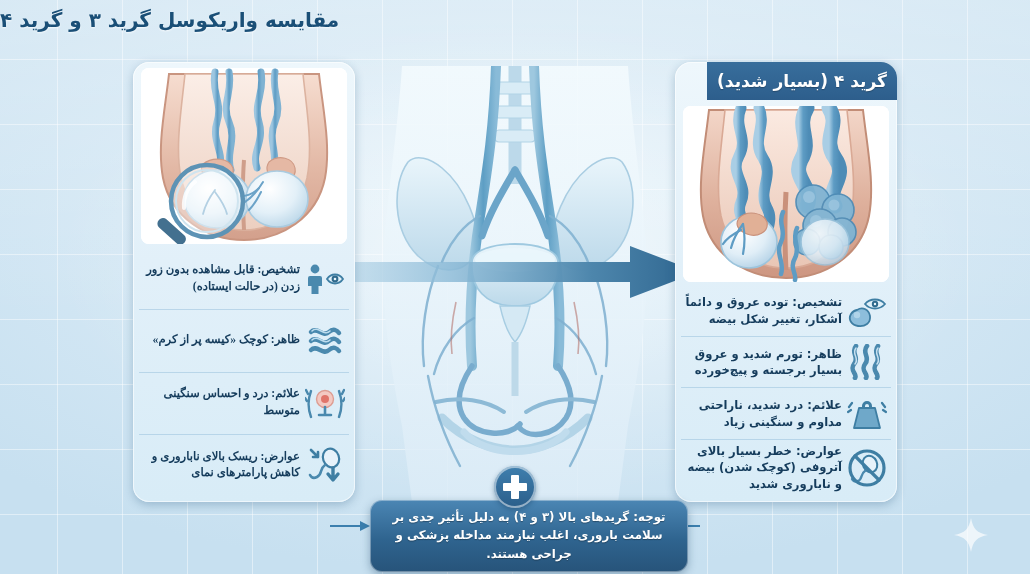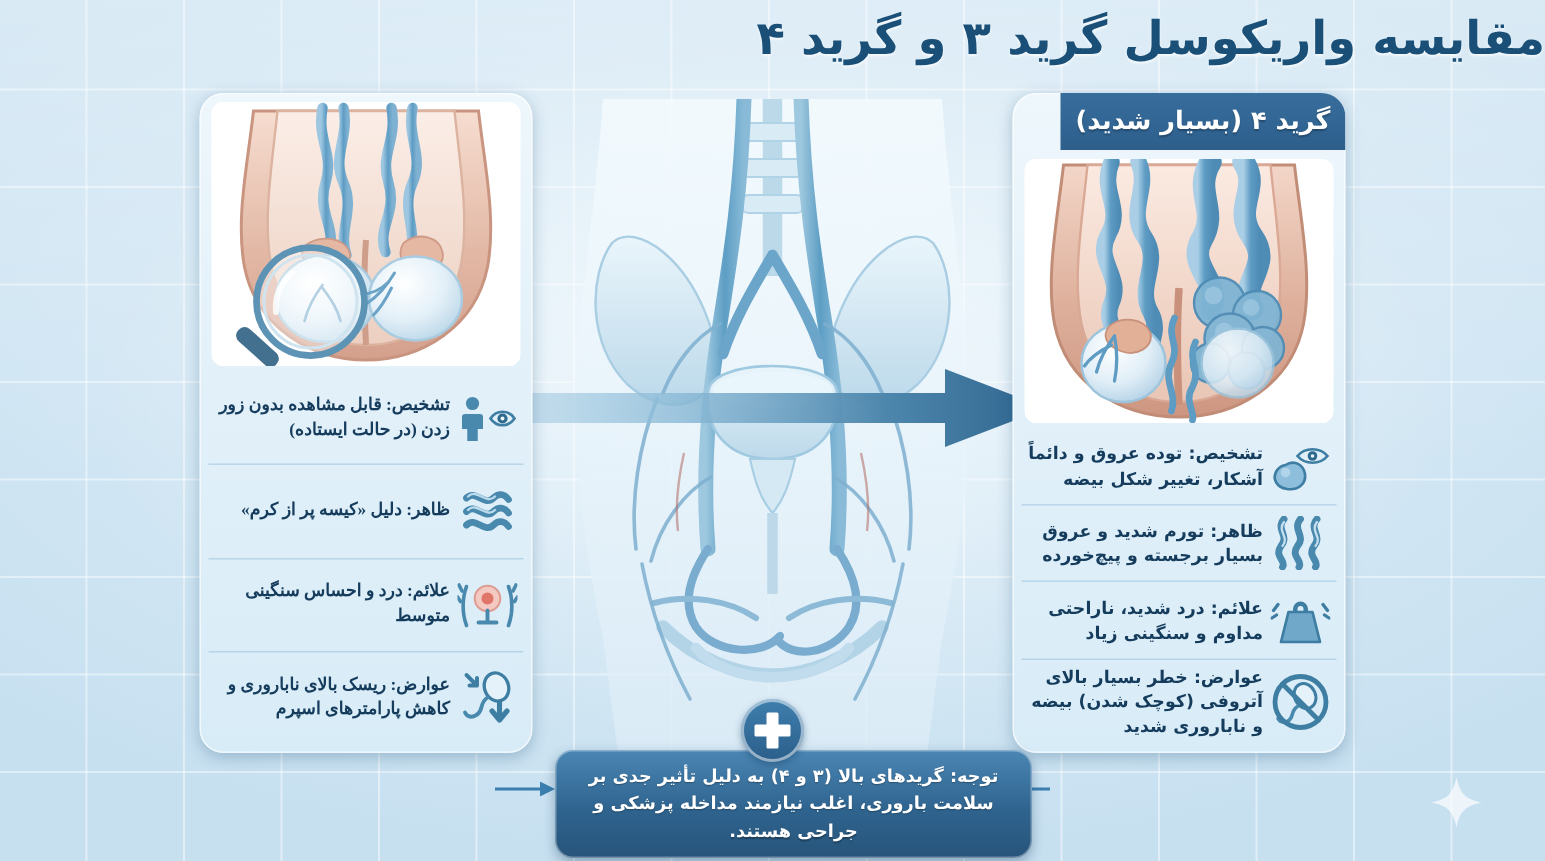--- a/index.html
+++ b/index.html
@@ -24,22 +24,22 @@
     background-position:-8px -6px;
     pointer-events:none;
   }
   #vignette{
     position:absolute;inset:0;pointer-events:none;
     background:radial-gradient(ellipse 75% 70% at 50% 45%, rgba(255,255,255,.35) 0%, rgba(255,255,255,0) 60%);
   }
 
   
   .title{
-    position:absolute;top:8px;left:0;right:0;text-align:right;
-    font-size:31px;font-weight:bold;color:#1a4f77;
+    position:absolute;top:8px;left:0;right:0;text-align:left;
+    font-size:20px;font-weight:bold;color:#1a4f77;
     letter-spacing:0;direction:rtl;
     text-shadow:0 1px 2px rgba(255,255,255,.75);
   }
 
   
   .panel{
     position:absolute;top:62px;width:222px;height:440px;
     border-radius:16px;
     background:linear-gradient(to bottom,#eef7fc 0%,#e2f0f9 45%,#d8ecf7 100%);
     box-shadow:0 3px 10px rgba(30,80,120,.28), 0 0 0 1px rgba(255,255,255,.6) inset;
@@ -297,21 +297,21 @@
               <path d="M6 8 C12 2 18 14 24 8 C28 4 32 6 34 9"></path>
               <path d="M6 17 C12 11 18 23 24 17 C28 13 32 15 34 18"></path>
               <path d="M6 26 C12 20 18 32 24 26 C28 22 32 24 34 27"></path>
             </g>
             <g fill="none" stroke="#bcdcee" stroke-width="1.6" stroke-linecap="round">
               <path d="M7 7 C13 1 19 13 25 7"></path>
               <path d="M7 16 C13 10 19 22 25 16"></path>
             </g>
           </svg>
         </span>
-        <span class="txt">ظاهر: دلیل «کیسه پر از کرم»</span>
+        <span class="txt">ظاهر: کوچک «کیسه پر از کرم»</span>
       </div>
 
       <div class="row">
         <span class="ico">
           <svg width="40" height="36" viewBox="0 0 40 36">
             <g stroke="#4a89ae" stroke-width="2.4" fill="none" stroke-linecap="round">
               <path d="M6 6 C3 14 3 24 6 32"></path>
               <path d="M34 6 C37 14 37 24 34 32"></path>
               <path d="M3 9 l-2 -4 M2 16 l-2 -3 M37 9 l2 -4 M38 16 l2 -3"></path>
             </g>
@@ -325,21 +325,21 @@
 
       <div class="row">
         <span class="ico">
           <svg width="40" height="38" viewBox="0 0 40 38">
             <ellipse cx="26" cy="12" rx="8" ry="9.5" fill="#e6f2fa" stroke="#3e7ea3" stroke-width="2.2" transform="rotate(-20 26 12)"></ellipse>
             <path d="M20 19 C14 23 18 28 12 31 C8 33 6 31 5 29" stroke="#4a89ae" stroke-width="2.6" fill="none" stroke-linecap="round"></path>
             <path d="M6 4 L13 11 M13 11 L8 11 M13 11 L13 6" stroke="#3e7ea3" stroke-width="2.6" fill="none" stroke-linecap="round"></path>
             <path d="M28 22 L28 31 M23 28 L28 34 L33 28" stroke="#3e7ea3" stroke-width="3.4" fill="none" stroke-linecap="round" stroke-linejoin="round"></path>
           </svg>
         </span>
-        <span class="txt">عوارض: ریسک بالای ناباروری و کاهش پارامترهای اسپرم</span>
+        <span class="txt">عوارض: ریسک بالای ناباروری و کاهش پارامترهای نمای</span>
       </div>
 
     </div>
   </div>
 
   <div class="panel right">
     <div class="panel-head">گرید ۴ (بسیار شدید)</div>
 
     <div class="illus">
       <svg viewBox="0 0 206 176" xmlns="http://www.w3.org/2000/svg">

